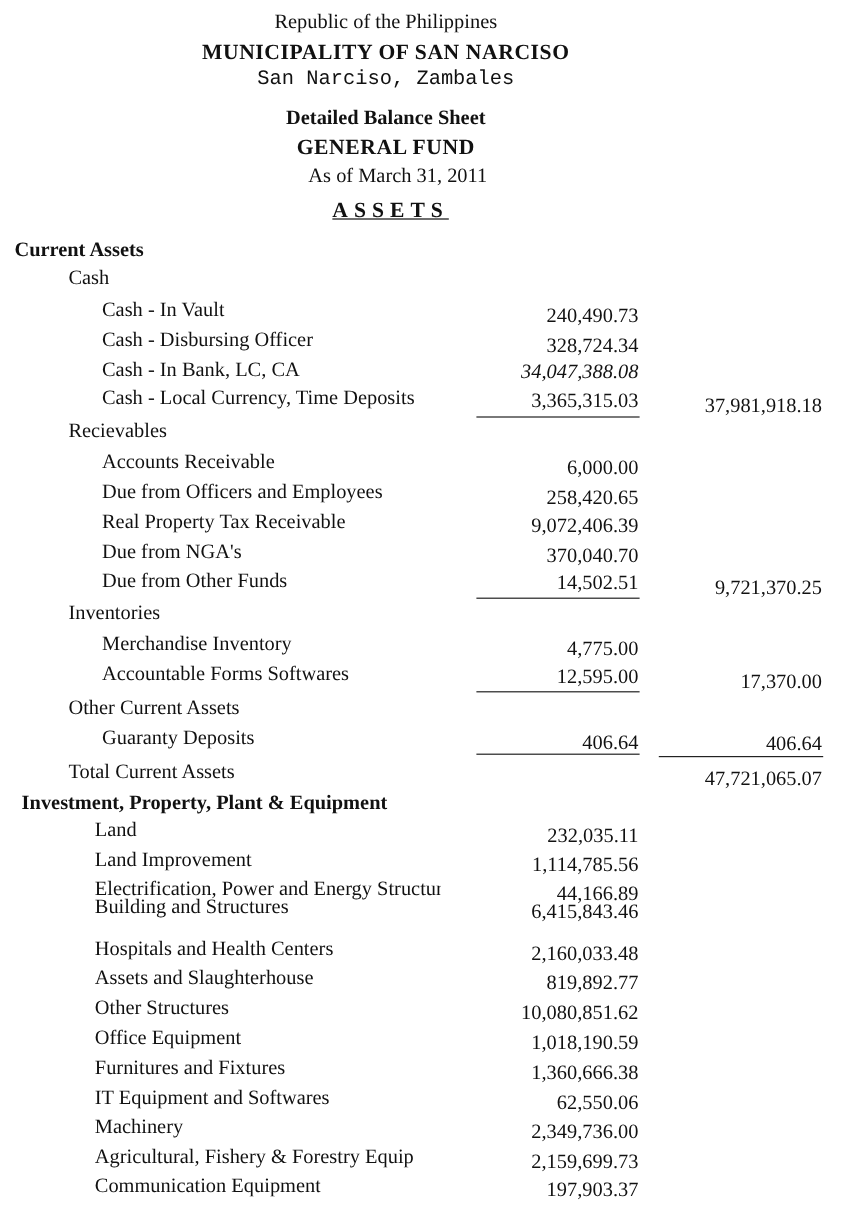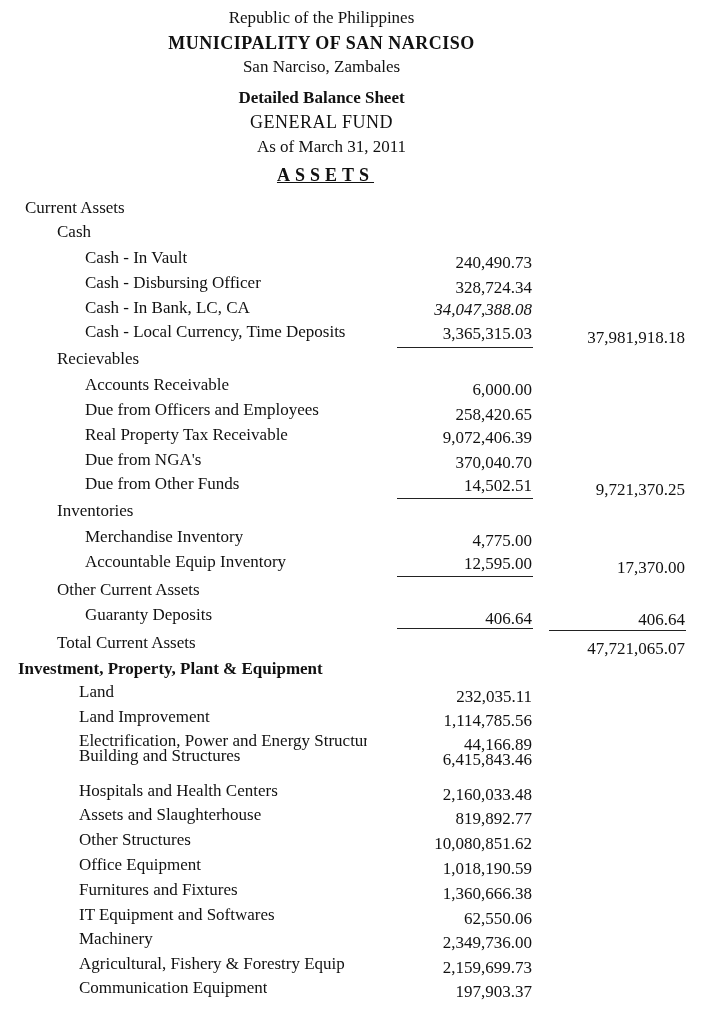--- a/index.html
+++ b/index.html
@@ -6,29 +6,29 @@
     body {
       width: 703px; height: 1024px; position: relative; overflow: hidden;
       font-family: "Liberation Serif", "DejaVu Serif", serif;
       color: #111111;
       font-size: 17px;
     }
     .header { position: absolute; left: 0; top: 6px; width: 643px; text-align: center; }
     .header div { line-height: 24.5px; }
     .h-rep { font-size: 17px; }
     .h-mun { font-size: 18px; font-weight: bold; letter-spacing: 0.5px; }
-    .h-loc { font-size: 17px; }
+    .h-loc { font-size: 17px; font-family: Liberation Mono, monospace; }
     .h-dbs { font-size: 17px; font-weight: bold; margin-top: 6px; }
-    .h-gf  { font-size: 18px; font-weight: normal; letter-spacing: 0.5px; }
+    .h-gf  { font-size: 18px; font-weight: bold; letter-spacing: 0.5px; }
     .h-asof{ font-size: 17px; padding-left: 20px; }
     .h-assets { font-size: 18px; font-weight: bold; letter-spacing: 5px; text-decoration: underline; margin-top: 4px; margin-left: 8px; }
 
     .row { position: absolute; left: 0; width: 703px; height: 24px; line-height: 24px; }
     .lbl { position: absolute; white-space: nowrap; overflow: hidden; }
-    .l0 { left: 25px; font-weight: normal; }
+    .l0 { left: 12px; font-weight: bold; }
     .l0w { left: 18px; font-weight: bold; }
     .l1 { left: 57px; }
     .l2 { left: 85px; }
     .l2b { left: 79px; }
     .amt1 { position: absolute; right: 171px; text-align: right; white-space: nowrap; }
     .amt2 { position: absolute; right: 18px; text-align: right; white-space: nowrap; }
     .rule1 { position: absolute; left: 397px; width: 136px; height: 0; border-top: 1.3px solid #222; }
     .rule2 { position: absolute; left: 549px; width: 137px; height: 0; border-top: 1.3px solid #222; }
     .trunc { width: 288px; }
   </style>
@@ -98,21 +98,21 @@
 <div class="rule1" style="top:498px"></div>
 
 <div class="row" style="top:499px">
   <span class="lbl l1">Inventories</span>
 </div>
 <div class="row" style="top:525px">
   <span class="lbl l2">Merchandise Inventory</span>
   <span class="amt1" style="top:4px">4,775.00</span>
 </div>
 <div class="row" style="top:550px">
-  <span class="lbl l2">Accountable Equip Inventory</span>
+  <span class="lbl l2">Accountable Forms Softwares</span>
   <span class="amt1" style="top:2px">12,595.00</span>
   <span class="amt2" style="top:6px">17,370.00</span>
 </div>
 <div class="rule1" style="top:576px"></div>
 
 <div class="row" style="top:578px">
   <span class="lbl l1">Other Current Assets</span>
 </div>
 <div class="row" style="top:603px">
   <span class="lbl l2">Guaranty Deposits</span>

